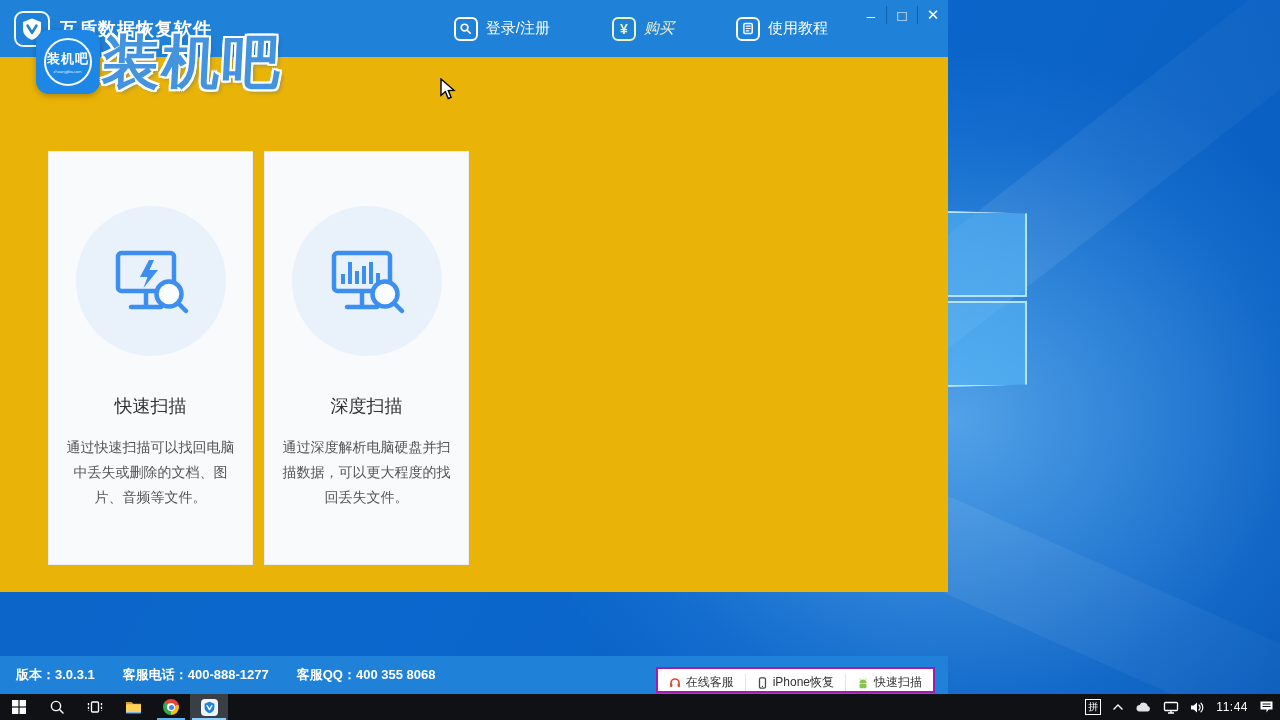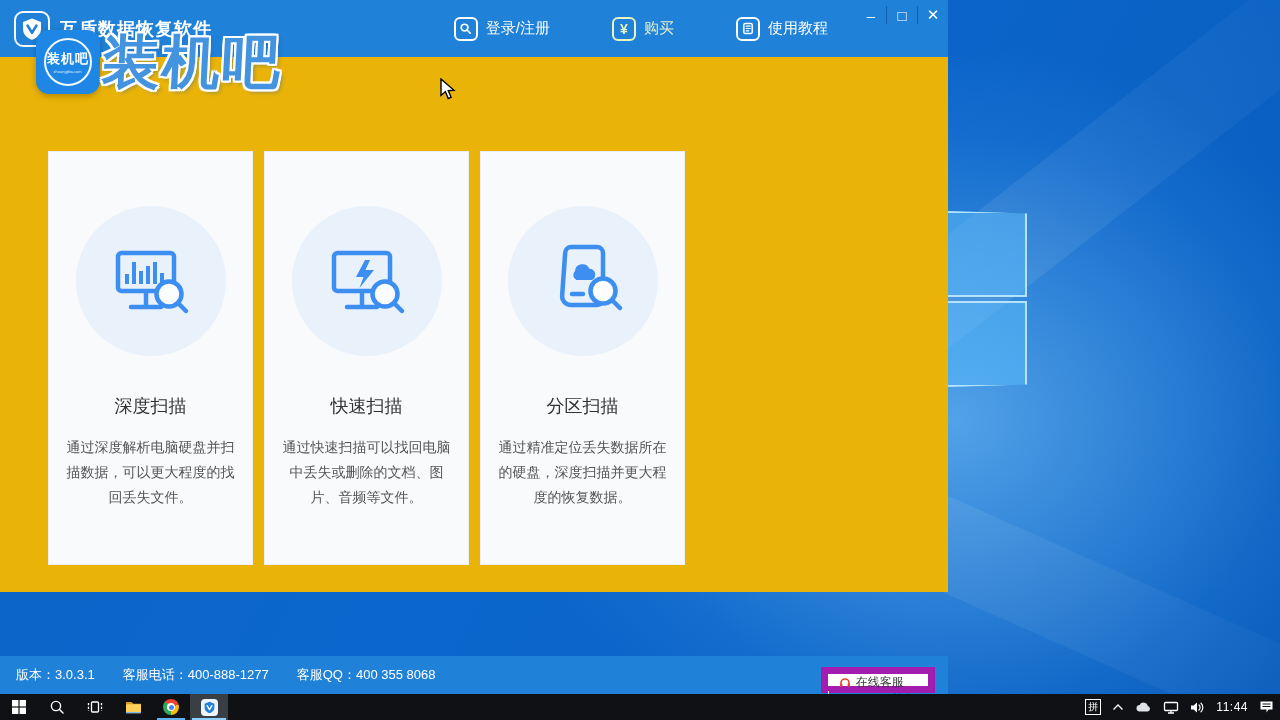--- a/index.html
+++ b/index.html
@@ -42,21 +42,21 @@
   }
   .app-title { font-size:18px; font-weight:bold; margin-left:10px; letter-spacing:1px; white-space:nowrap; }
 
   .titlebar-menu { position:absolute; right:120px; top:0; height:57px; display:flex; align-items:center; gap:38px; }
   .tmenu-item { display:flex; align-items:center; gap:8px; font-size:15px; cursor:pointer; white-space:nowrap;padding-left:24px; }
   .tmenu-item .icon-box {
     width:24px; height:24px; border:2px solid #fff; border-radius:6px;
     display:flex; align-items:center; justify-content:center;
   }
   .tmenu-item.buy .icon-box { border-color:#e9f3bd; color:#e9f3bd; }
-  .tmenu-item.buy .tmenu-label { color:#e4edd2; }
+  .tmenu-item.buy .tmenu-label { color:#e4edd2;font-style:italic; }
   .yen { font-size:14px; font-weight:bold; }
 
   .win-controls { position:absolute; right:0; top:0; height:30px; display:flex; align-items:center; }
   .wc-btn {
     width:30px; height:30px; display:flex; align-items:center; justify-content:center;
     color:#fff; font-size:15px; cursor:pointer;
   }
   .wc-sep { width:1px; height:18px; background:rgba(10,70,130,.55); }
 
   
@@ -92,29 +92,29 @@
     display:flex; align-items:center; justify-content:center;
   }
   .card-title { margin-top:38px; font-size:18px; color:#333; }
   .card-desc {
     margin-top:17px; width:170px; font-size:14px; color:#555; line-height:25px; text-align:center;
   }
 
   
   .footerbar {
     position:absolute; left:0; top:656px; width:948px; height:38px; background:#1f81d8;
-    display:flex; align-items:center; color:#fff; font-size:13px;
+    display:flex; align-items:center; color:#fff; font-size:13px;font-weight:bold;
   }
   .footerbar .f-item { margin-left:16px; white-space:nowrap; }
   .footerbar .f-item + .f-item { margin-left:28px; }
   .footerbar .f-qq { margin-left:22px; }
 
   .quicklinks {
     position:absolute; right:13px; top:667px; height:26px; z-index:4;
-    background:#fff; border:7px solid #a21caf; display:flex; align-items:flex-start;flex-direction:column;
+    background:#fff; border:2px solid #a21caf; display:flex; align-items:flex-end;
   }
   .ql-item {
     display:flex; align-items:center; gap:5px; padding:0 11px; font-size:12px; color:#333;
     cursor:pointer; white-space:nowrap;
   }
   .ql-item + .ql-item { border-left:1px solid #e4e7ea; }
 
   
   .subtitle {
     position:absolute; left:407px; top:641px; z-index:8; white-space:nowrap;
@@ -206,64 +206,51 @@
       <div class="win-controls">
         <div class="wc-btn">–</div>
         <div class="wc-sep"></div>
         <div class="wc-btn">□</div>
         <div class="wc-sep"></div>
         <div class="wc-btn">✕</div>
       </div>
     </div>
 
     <div class="cards">
+
+      <div class="card">
+        <div class="card-circle">
+          <svg width="96" height="96" viewBox="0 0 96 96" fill="none">
+            <rect x="15" y="20" width="56" height="38" rx="3.5" stroke="#3c8ef0" stroke-width="4.5"></rect>
+            <path d="M46 27 L37 44 H44.5 L40.5 55 L55 37 H46.5 L51 27 Z" fill="#3c8ef0"></path>
+            <path d="M43 58 V72" stroke="#3c8ef0" stroke-width="4.5"></path>
+            <path d="M28 74 H58" stroke="#3c8ef0" stroke-width="4.5" stroke-linecap="round"></path>
+            <circle cx="66" cy="61" r="12.5" fill="#fbfdff" stroke="#3c8ef0" stroke-width="4.5"></circle>
+            <path d="M75.5 70.5 L83 78" stroke="#3c8ef0" stroke-width="4.5" stroke-linecap="round"></path>
+          </svg>
+        </div>
+        <div class="card-title">快速扫描</div>
+        <div class="card-desc">通过快速扫描可以找回电脑中丢失或删除的文档、图片、音频等文件。</div>
+      </div>
 
       <div class="card">
         <div class="card-circle">
           <svg width="96" height="96" viewBox="0 0 96 96" fill="none">
             <rect x="15" y="20" width="56" height="38" rx="3.5" stroke="#3c8ef0" stroke-width="4.5"></rect>
             <path d="M24 51 V41 M31 51 V29 M38 51 V38 M45 51 V33 M52 51 V29 M59 51 V40" stroke="#3c8ef0" stroke-width="4"></path>
             <path d="M43 58 V72" stroke="#3c8ef0" stroke-width="4.5"></path>
             <path d="M28 74 H58" stroke="#3c8ef0" stroke-width="4.5" stroke-linecap="round"></path>
             <circle cx="66" cy="61" r="12.5" fill="#fbfdff" stroke="#3c8ef0" stroke-width="4.5"></circle>
             <path d="M75.5 70.5 L83 78" stroke="#3c8ef0" stroke-width="4.5" stroke-linecap="round"></path>
           </svg>
         </div>
         <div class="card-title">深度扫描</div>
         <div class="card-desc">通过深度解析电脑硬盘并扫描数据，可以更大程度的找回丢失文件。</div>
       </div>
 
-      <div class="card">
-        <div class="card-circle">
-          <svg width="96" height="96" viewBox="0 0 96 96" fill="none">
-            <rect x="15" y="20" width="56" height="38" rx="3.5" stroke="#3c8ef0" stroke-width="4.5"></rect>
-            <path d="M46 27 L37 44 H44.5 L40.5 55 L55 37 H46.5 L51 27 Z" fill="#3c8ef0"></path>
-            <path d="M43 58 V72" stroke="#3c8ef0" stroke-width="4.5"></path>
-            <path d="M28 74 H58" stroke="#3c8ef0" stroke-width="4.5" stroke-linecap="round"></path>
-            <circle cx="66" cy="61" r="12.5" fill="#fbfdff" stroke="#3c8ef0" stroke-width="4.5"></circle>
-            <path d="M75.5 70.5 L83 78" stroke="#3c8ef0" stroke-width="4.5" stroke-linecap="round"></path>
-          </svg>
-        </div>
-        <div class="card-title">快速扫描</div>
-        <div class="card-desc">通过快速扫描可以找回电脑中丢失或删除的文档、图片、音频等文件。</div>
-      </div>
-
-      <div class="card">
-        <div class="card-circle">
-          <svg width="96" height="96" viewBox="0 0 96 96" fill="none">
-            <path d="M36 14 H62 C65.3 14 68 16.7 68 20 V66 C68 69.3 65.3 72 62 72 H36 C30.5 72 26.5 67.5 27.2 62 L30.2 19.5 C30.5 16.4 33 14 36 14 Z" stroke="#3c8ef0" stroke-width="4.5"></path>
-            <path d="M40 38 a7.5 7.5 0 0 1 14.3 -2.3 a6 6 0 0 1 2.7 11.3 H41.5 a5.5 5.5 0 0 1 -1.5 -9 Z" fill="#3c8ef0"></path>
-            <path d="M37 61 H48" stroke="#3c8ef0" stroke-width="4.5" stroke-linecap="round"></path>
-            <circle cx="68" cy="58" r="12.5" fill="#fbfdff" stroke="#3c8ef0" stroke-width="4.5"></circle>
-            <path d="M77.5 67.5 L85 75" stroke="#3c8ef0" stroke-width="4.5" stroke-linecap="round"></path>
-          </svg>
-        </div>
-        <div class="card-title">分区扫描</div>
-        <div class="card-desc">通过精准定位丢失数据所在的硬盘，深度扫描并更大程度的恢复数据。</div>
-      </div>
 
     </div>
 
     <div class="footerbar">
       <span class="f-item">版本：3.0.3.1</span>
       <span class="f-item">客服电话：400-888-1277</span>
       <span class="f-item f-qq">客服QQ：400 355 8068</span>
     </div>
 
     <div class="quicklinks">

